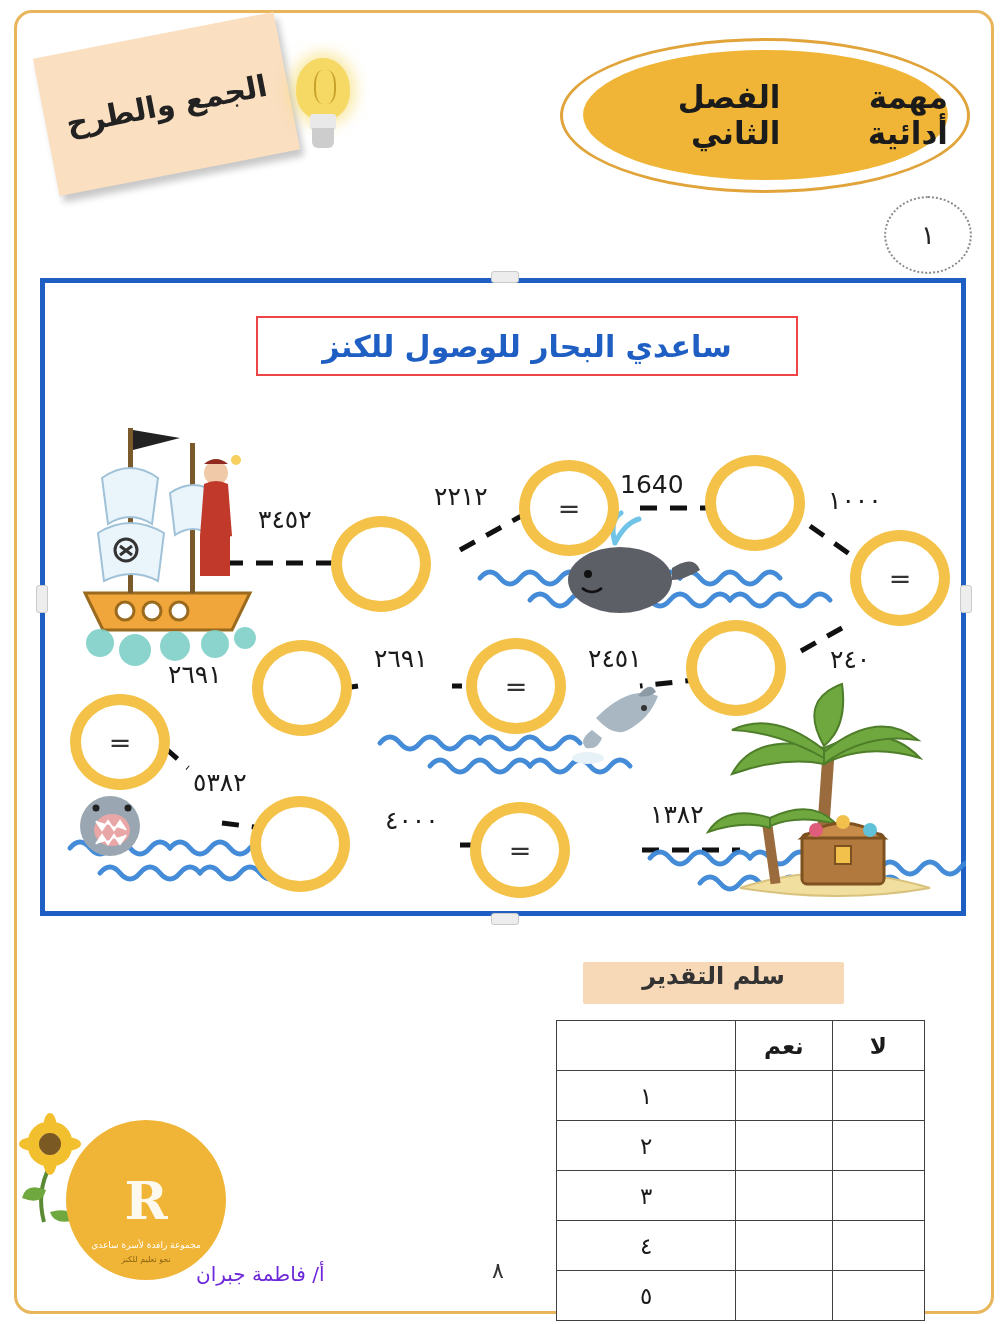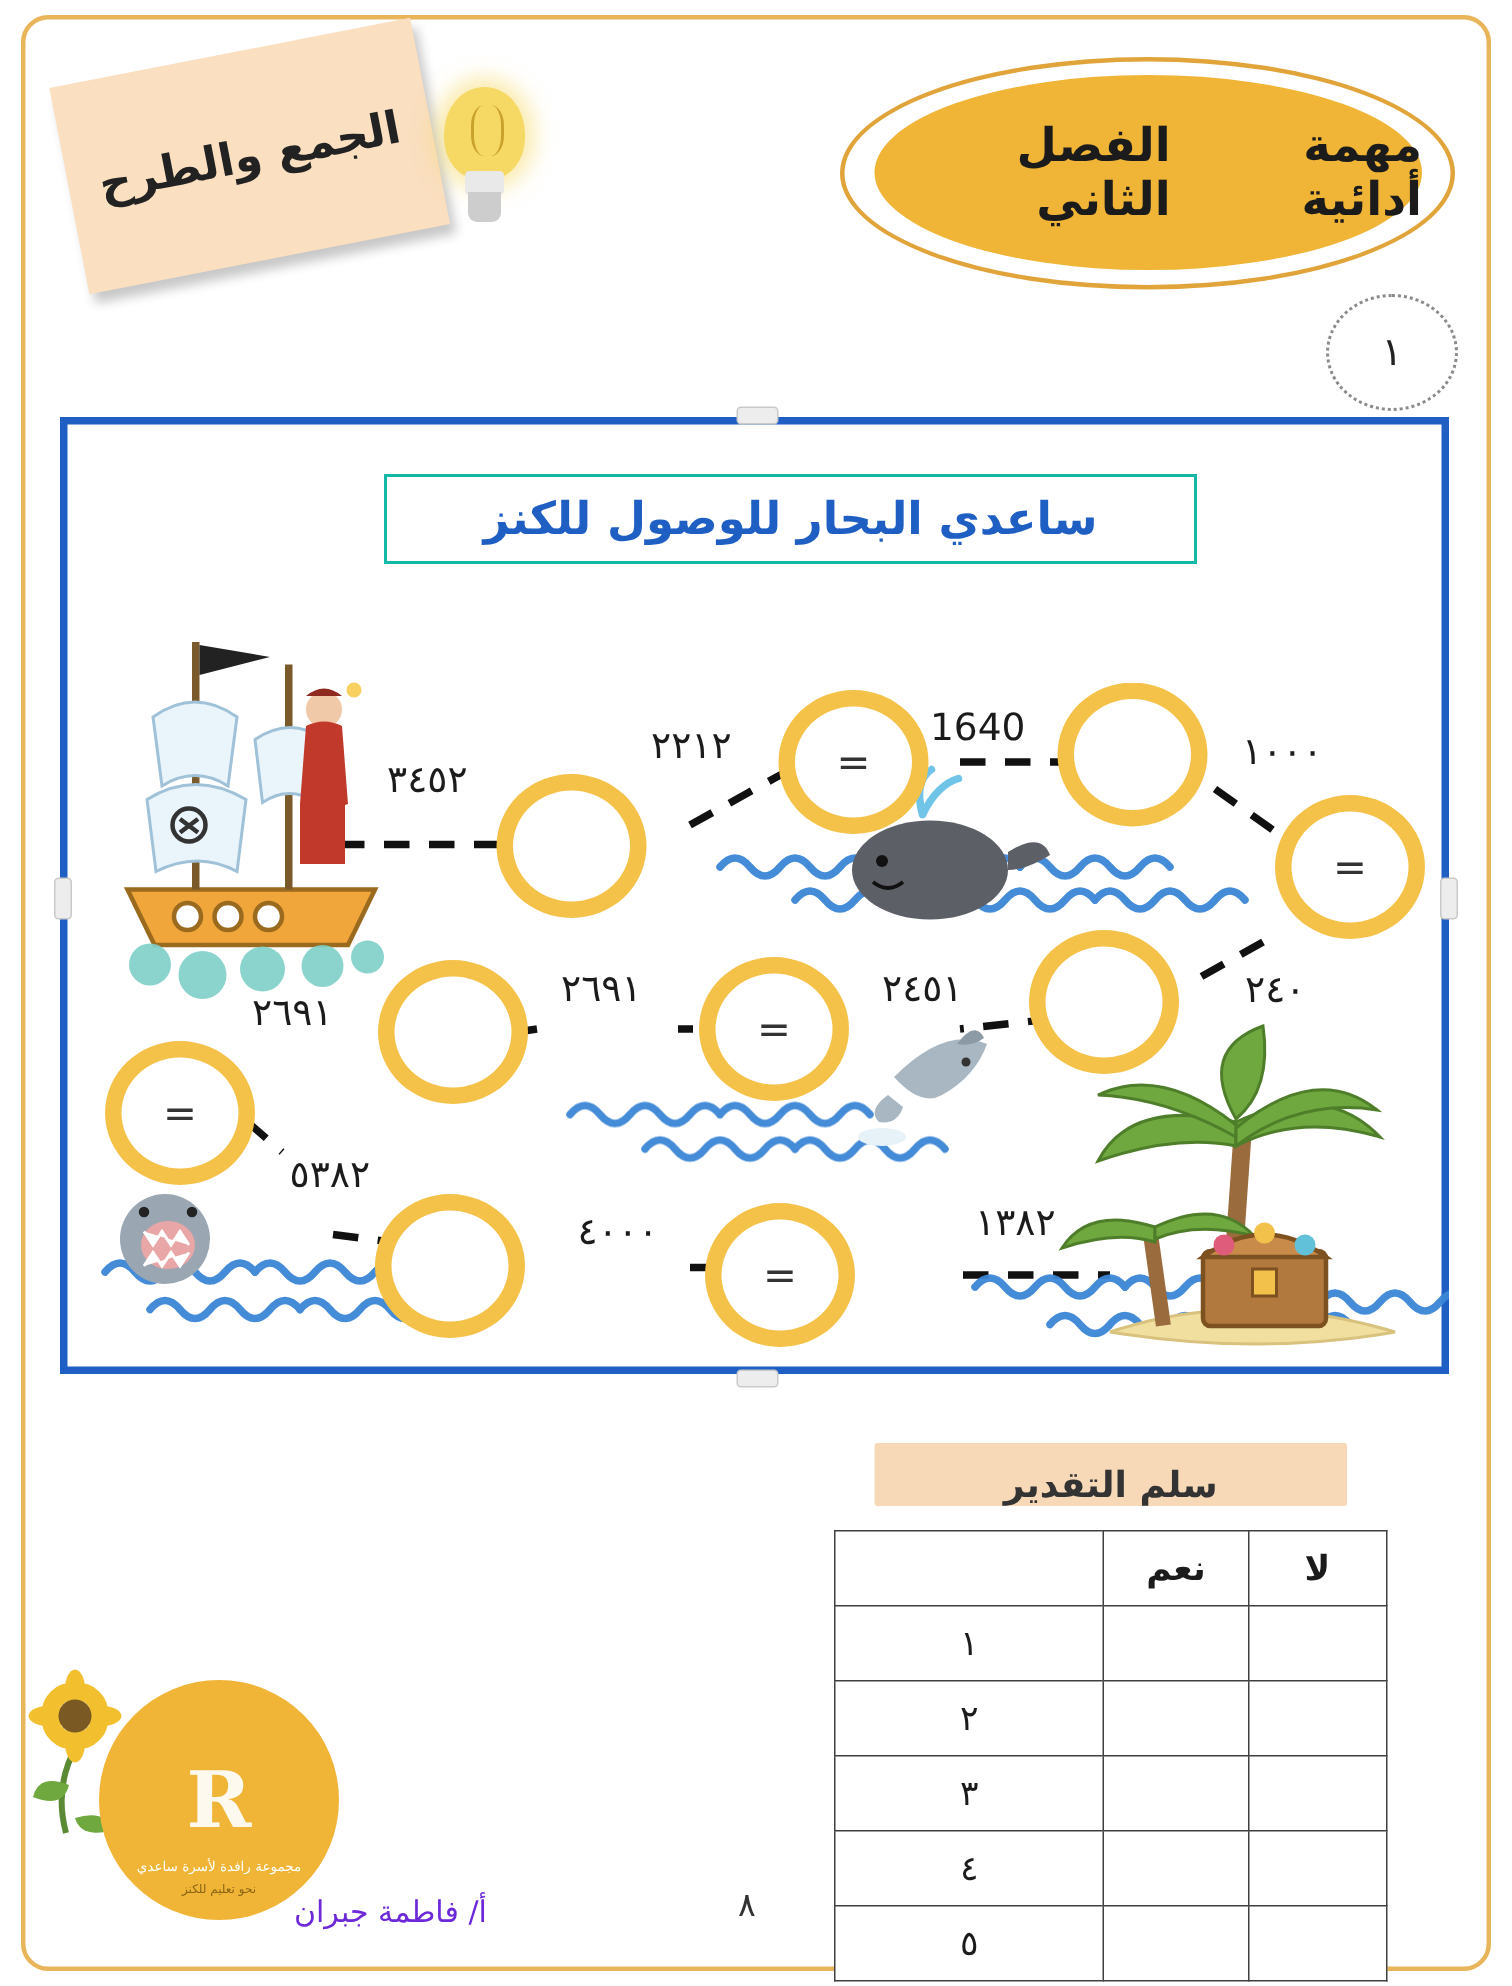--- a/index.html
+++ b/index.html
@@ -167,21 +167,21 @@
   .h-bot   { left: 491px; top: 913px;  width: 26px; height: 10px; }
   .h-left  { left: 36px;  top: 585px;  width: 10px; height: 26px; }
   .h-right { left: 960px; top: 585px;  width: 10px; height: 26px; }
 
   .title-box {
     position: absolute;
     left: 256px;
     top: 316px;
     width: 538px;
     height: 56px;
-    border: 2px solid #14b8a6;
+    border: 2px solid #ef4444;
     background: #fff;
     display: flex;
     align-items: center;
     justify-content: center;
   }
   .title-box span {
     font-size: 30px;
     font-weight: bold;
     color: #1f5fc4;
   }
@@ -214,25 +214,25 @@
     font-size: 25px;
     color: #1b1b1b;
     white-space: nowrap;
   }
 
   
   .rating-title {
     position: absolute;
     left: 583px;
     top: 962px;
-    width: 315px;
+    width: 261px;
     height: 42px;
     background: #f7d9b8;
     display: flex;
-    align-items: flex-end;
+    align-items: flex-start;
     justify-content: center;
     font-size: 24px;
     font-weight: bold;
     color: #333;
     border-radius: 2px;
   }
   table.rating {
     position: absolute;
     left: 556px;
     top: 1020px;

